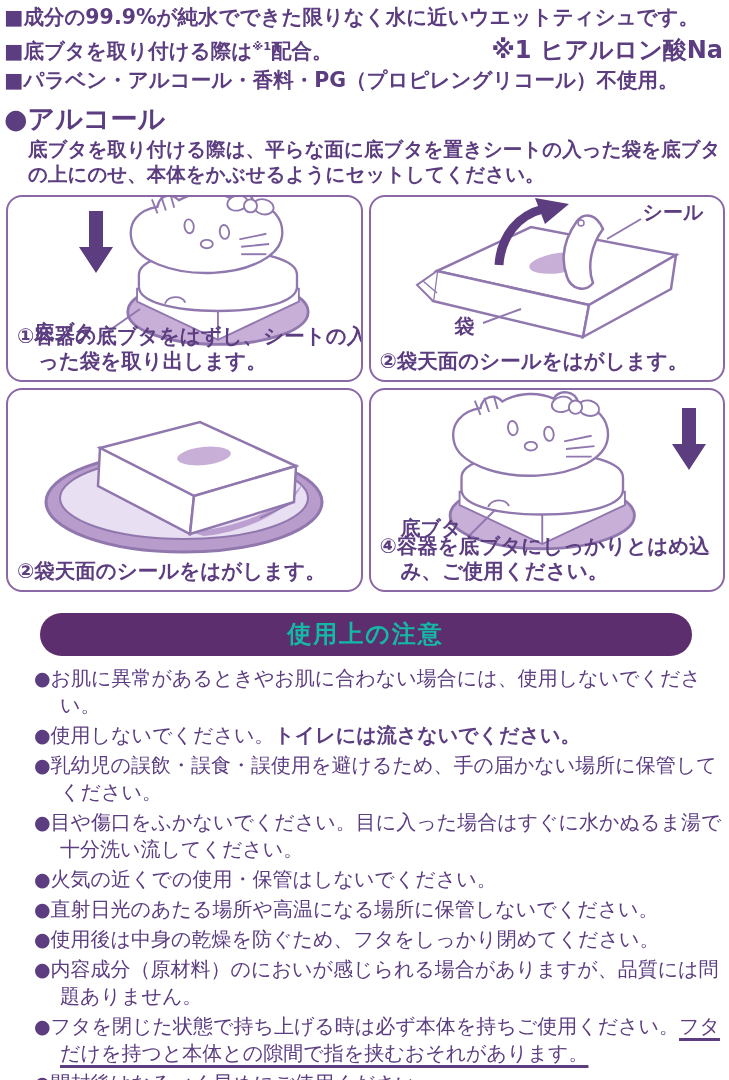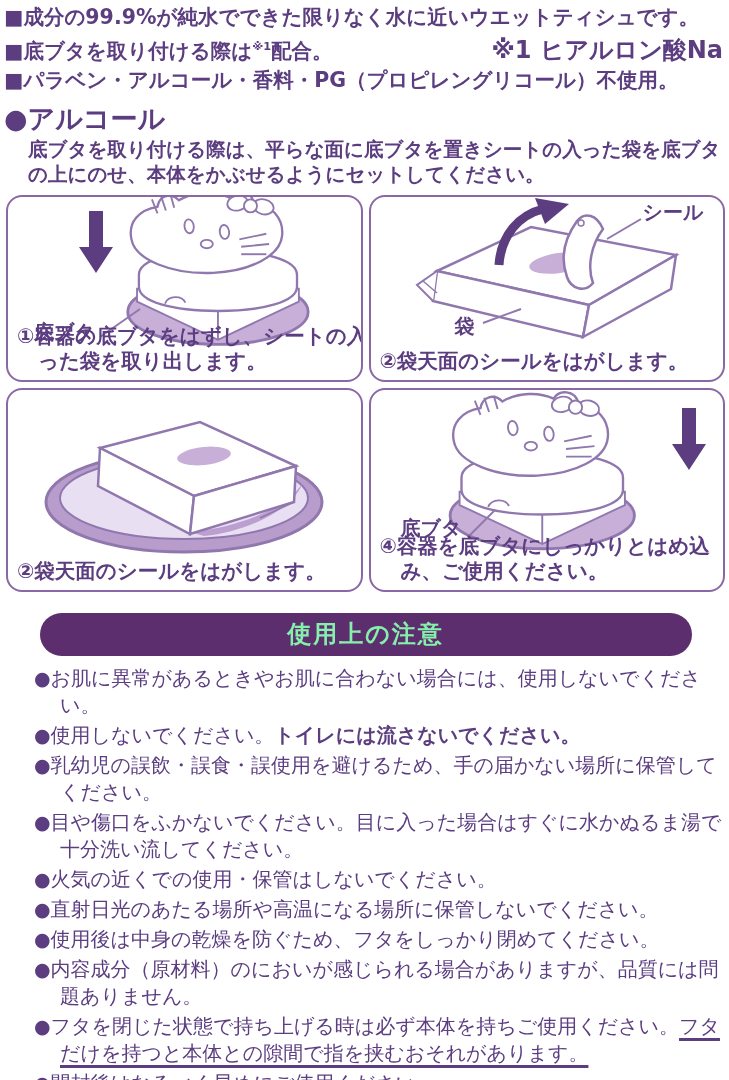--- a/index.html
+++ b/index.html
@@ -37,21 +37,21 @@
   }
   .lbl{position:absolute;font-size:20px;font-weight:700;white-space:nowrap;}
   .lbl-p1{left:26px;top:122px;}
   .lbl-seal{left:272px;top:2px;}
   .lbl-bag{left:84px;top:116px;}
   .lbl-p4{left:30px;top:125px;}
 
   
   .banner{
     margin:21px auto 9px auto;width:652px;height:43px;border-radius:22px;
-    background:#5d2e6e;color:#86efac;display:flex;align-items:center;justify-content:center;
+    background:#5d2e6e;color:#14b8a6;display:flex;align-items:center;justify-content:center;
     font-size:24px;font-weight:700;letter-spacing:2px;
   }
 
   
   .plist{list-style:none;margin:0 2px 0 30px;padding:0;font-size:20px;line-height:27px;}
   .plist li{padding-left:26px;text-indent:-26px;margin-bottom:3px;}
   .plist .blt{font-size:0.95em;}
   .plist .b{font-weight:800;}
   .plist .u{text-decoration:underline;text-decoration-thickness:2.5px;text-underline-offset:5px;}
 </style>

